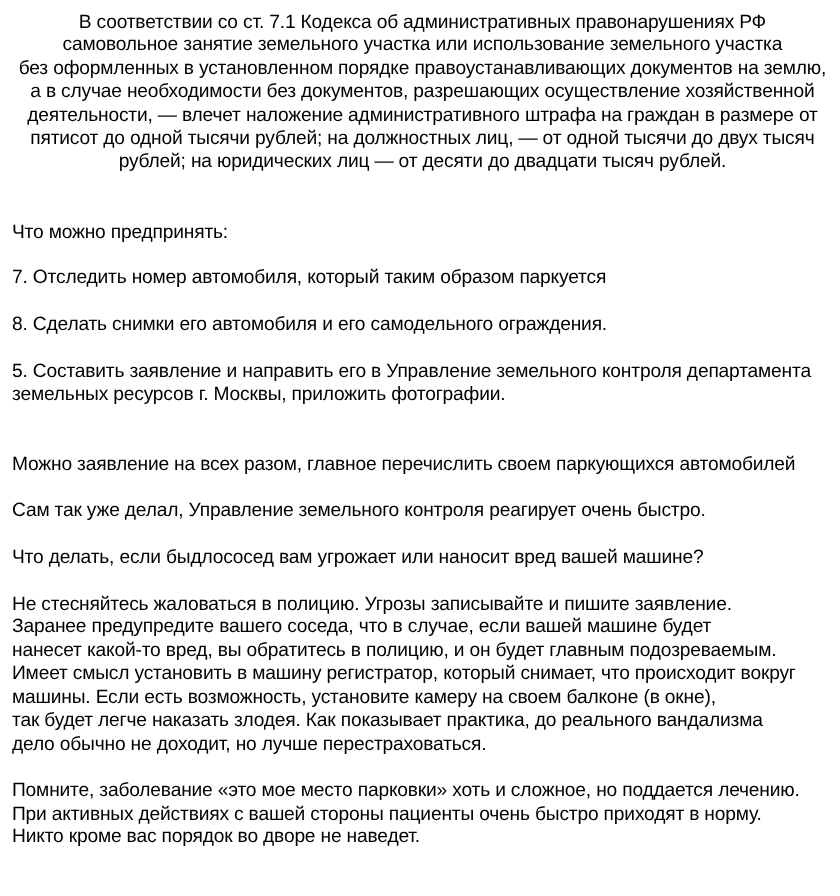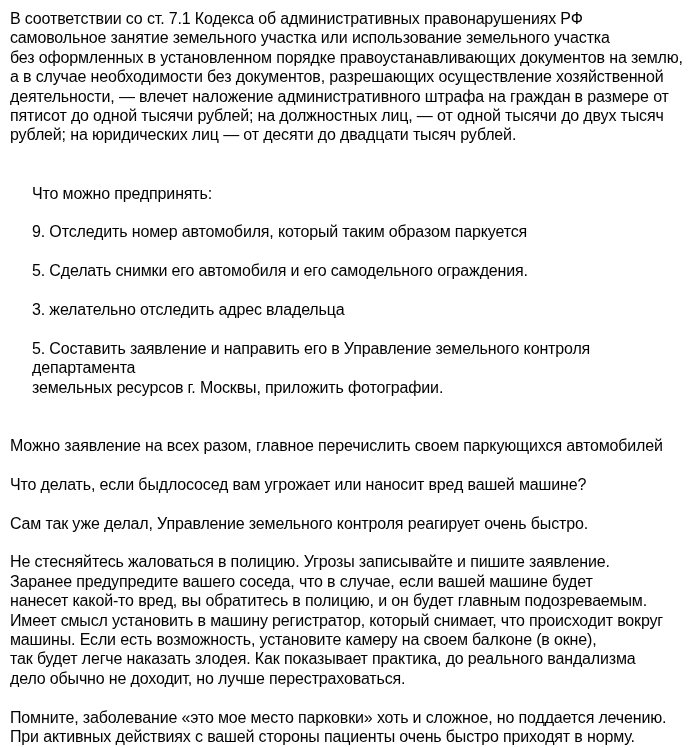--- a/index.html
+++ b/index.html
@@ -19,54 +19,53 @@
   }
   .doc {
     padding: 9px 6px 0 10px;
   }
   .para {
     white-space: pre-line;
     margin: 19.4px 0 0 0;
   }
   .para:first-child {
     margin-top: 0;
+    text-align: center;
   }
   .line {
     white-space: pre-line;
-    margin-left: 22px;
   }
 </style>
 </head>
 <body>
 
 <div class="doc">
 
   <div class="para">В соответствии со ст. 7.1 Кодекса об административных правонарушениях РФ
 самовольное занятие земельного участка или использование земельного участка
 без оформленных в установленном порядке правоустанавливающих документов на землю,
 а в случае необходимости без документов, разрешающих осуществление хозяйственной
 деятельности, — влечет наложение административного штрафа на граждан в размере от
 пятисот до одной тысячи рублей; на должностных лиц, — от одной тысячи до двух тысяч
 рублей; на юридических лиц — от десяти до двадцати тысяч рублей.</div>
 
   <div class="para">
     <div class="line">Что можно предпринять:</div>
-    <div class="line">9. Отследить номер автомобиля, который таким образом паркуется</div>
-    <div class="line">5. Сделать снимки его автомобиля и его самодельного ограждения.</div>
-    <div class="line">3. желательно отследить адрес владельца</div>
+    <div class="line">7. Отследить номер автомобиля, который таким образом паркуется</div>
+    <div class="line">8. Сделать снимки его автомобиля и его самодельного ограждения.</div>
     <div class="line">5. Составить заявление и направить его в Управление земельного контроля департамента
 земельных ресурсов г. Москвы, приложить фотографии.</div>
   </div>
 
 
   <div class="para">Можно заявление на всех разом, главное перечислить своем паркующихся автомобилей</div>
 
+  <div class="para">Сам так уже делал, Управление земельного контроля реагирует очень быстро.</div>
+
   <div class="para">Что делать, если быдлососед вам угрожает или наносит вред вашей машине?</div>
-
-  <div class="para">Сам так уже делал, Управление земельного контроля реагирует очень быстро.</div>
 
   <div class="para">Не стесняйтесь жаловаться в полицию. Угрозы записывайте и пишите заявление.
 Заранее предупредите вашего соседа, что в случае, если вашей машине будет
 нанесет какой-то вред, вы обратитесь в полицию, и он будет главным подозреваемым.
 Имеет смысл установить в машину регистратор, который снимает, что происходит вокруг
 машины. Если есть возможность, установите камеру на своем балконе (в окне),
 так будет легче наказать злодея. Как показывает практика, до реального вандализма
 дело обычно не доходит, но лучше перестраховаться.</div>
 
   <div class="para">Помните, заболевание «это мое место парковки» хоть и сложное, но поддается лечению.

